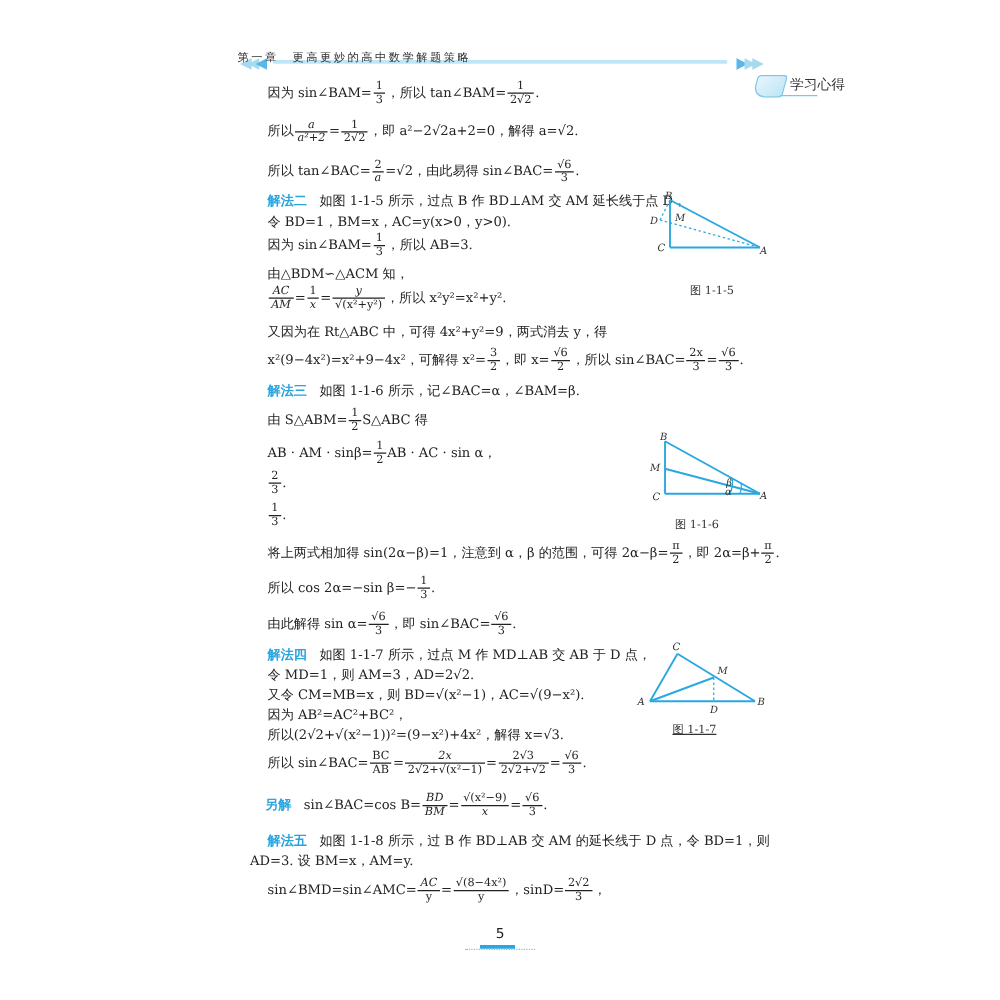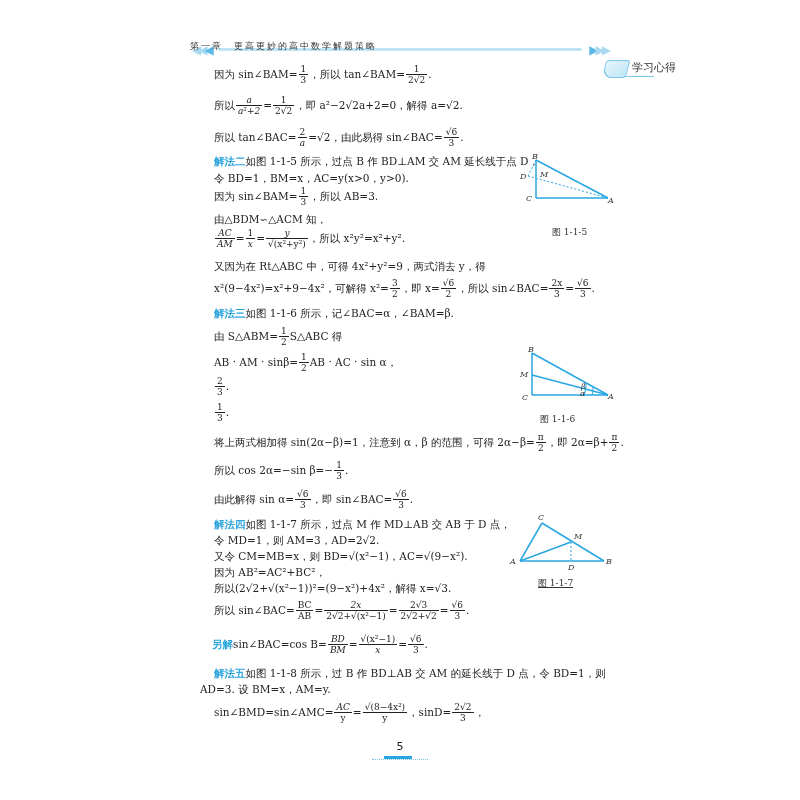--- a/index.html
+++ b/index.html
@@ -17,21 +17,21 @@
     .note-badge { position: absolute; left: 604px; top: 58px; width: 80px; height: 24px; }
     .note-icon { position: absolute; left: 0; top: 2px; width: 22px; height: 16px;
       border: 1.5px solid #7cc6ea; border-radius: 3px 3px 3px 10px; transform: skewX(-15deg);
       background: linear-gradient(135deg, #e6f5fc, #bfe6f6); }
     .note-label { position: absolute; left: 28px; top: 2px; font-family: "DejaVu Sans", sans-serif;
       font-size: 11px; color: #333; }
     .note-under { position: absolute; left: 20px; top: 18px; width: 30px; height: 1px; background: #7cc6ea; }
 
     .content { position: absolute; left: 214px; top: 62px; width: 390px; font-size: 10.5px; line-height: 14px; }
     .line { position: absolute; left: 0; white-space: nowrap; }
-    .method { color: #2aa4dc; font-family: "DejaVu Sans", sans-serif; font-weight: bold; }
+    .method { color: #2aa4dc; font-family: "DejaVu Sans", sans-serif; font-weight: bold; margin-right: 10px; }
     .frac { display: inline-block; vertical-align: middle; text-align: center; font-size: 9px; line-height: 10px; margin: 0 1px; }
     .frac .num { display: block; border-bottom: 0.8px solid #222; padding: 0 2px; }
     .frac .den { display: block; padding: 0 2px; }
     .it { font-style: italic; }
 
     .figure { position: absolute; }
     .fig-caption { position: absolute; font-size: 9px; color: #333; white-space: nowrap; }
     .fig-label { position: absolute; font-size: 8px; font-style: italic; color: #333; }
 
     .footer { position: absolute; left: 340px; top: 740px; width: 120px; height: 24px; }
@@ -130,21 +130,21 @@
   <div class="line" style="top:471px"><span>令 MD=1，则 AM=3，AD=2√2.</span></div>
   <div class="line" style="top:487px"><span>又令 CM=MB=x，则 BD=√(x²−1)，AC=√(9−x²).</span></div>
   <div class="line" style="top:503px"><span>因为 AB²=AC²+BC²，</span></div>
   <div class="line" style="top:519px"><span>所以(2√2+√(x²−1))²=(9−x²)+4x²，解得 x=√3.</span></div>
 
   <div class="line" style="top:538px">
     <span>所以 sin∠BAC=</span><span class="frac"><span class="num">BC</span><span class="den">AB</span></span><span>=</span><span class="frac"><span class="num it">2x</span><span class="den">2√2+√(x²−1)</span></span><span>=</span><span class="frac"><span class="num">2√3</span><span class="den">2√2+√2</span></span><span>=</span><span class="frac"><span class="num">√6</span><span class="den">3</span></span><span>.</span>
   </div>
 
   <div class="line" style="top:572px; left:-2px">
-    <span class="method">另解</span><span>sin∠BAC=cos B=</span><span class="frac"><span class="num it">BD</span><span class="den it">BM</span></span><span>=</span><span class="frac"><span class="num">√(x²−1)</span><span class="den it">x</span></span><span>=</span><span class="frac"><span class="num">√6</span><span class="den">3</span></span><span>.</span>
+    <span class="method">另解</span><span>sin∠BAC=cos B=</span><span class="frac"><span class="num it">BD</span><span class="den it">BM</span></span><span>=</span><span class="frac"><span class="num">√(x²−9)</span><span class="den it">x</span></span><span>=</span><span class="frac"><span class="num">√6</span><span class="den">3</span></span><span>.</span>
   </div>
 
   <div class="line" style="top:604px">
     <span class="method">解法五</span><span>如图 1-1-8 所示，过 B 作 BD⊥AB 交 AM 的延长线于 D 点，令 BD=1，则</span>
   </div>
   <div class="line" style="top:620px; left:-14px"><span>AD=3. 设 BM=x，AM=y.</span></div>
 
   <div class="line" style="top:640px">
     <span>sin∠BMD=sin∠AMC=</span><span class="frac"><span class="num it">AC</span><span class="den">y</span></span><span>=</span><span class="frac"><span class="num">√(8−4x²)</span><span class="den">y</span></span><span>，sinD=</span><span class="frac"><span class="num">2√2</span><span class="den">3</span></span><span>，</span>
   </div>

